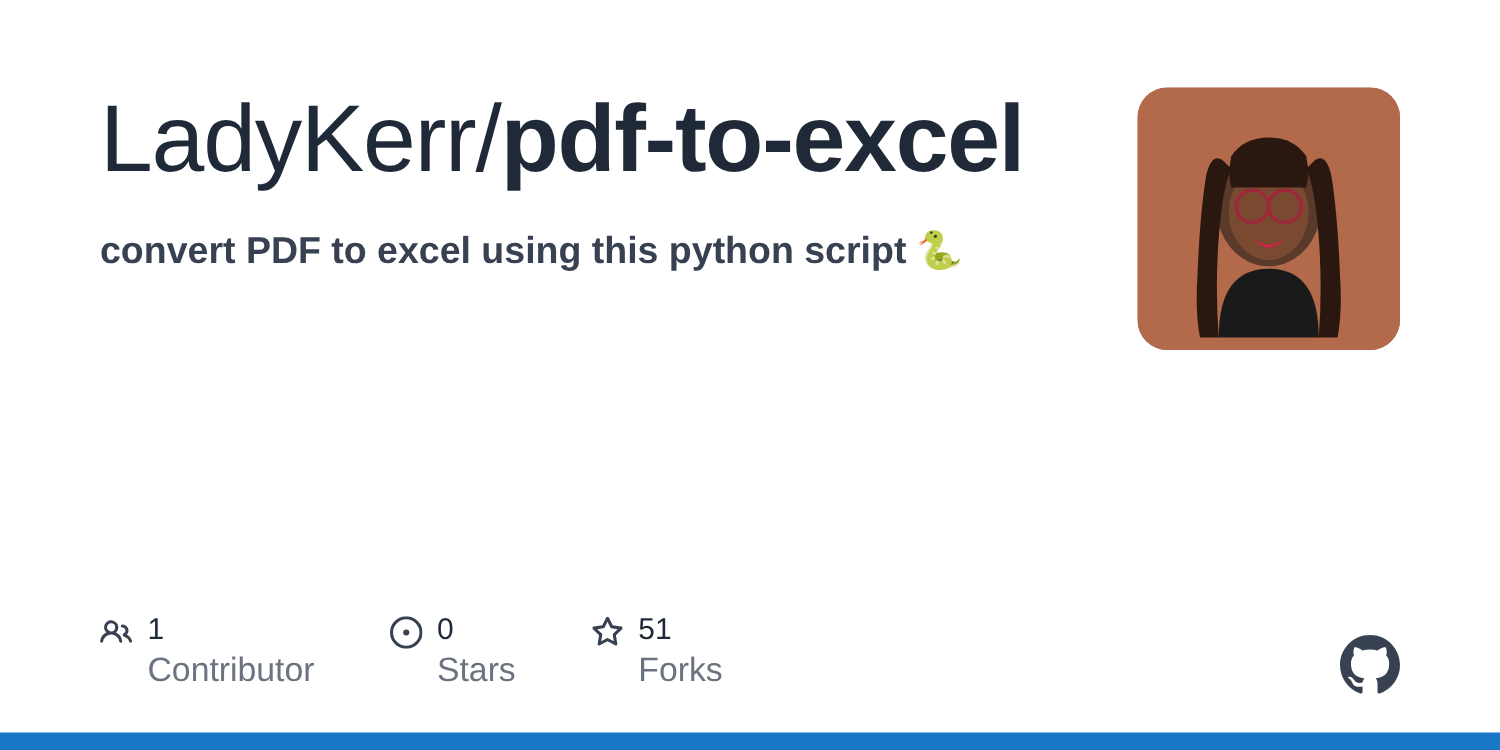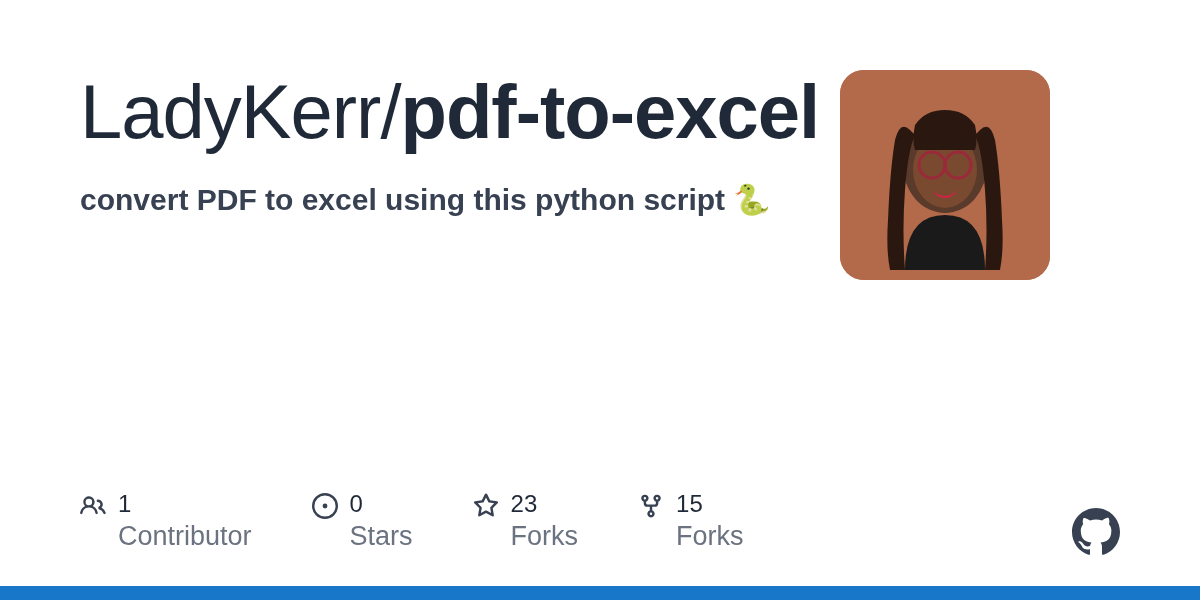--- a/index.html
+++ b/index.html
@@ -7,21 +7,21 @@
     width: 1200px;
     height: 600px;
     font-family: -apple-system, BlinkMacSystemFont, "Segoe UI", Helvetica, Arial, sans-serif;
     background: #ffffff;
     position: relative;
     overflow: hidden;
   }
   .container {
     padding: 70px 80px 0 80px;
     display: flex;
-    justify-content: flex-start;
+    justify-content: space-between;
     align-items: flex-start;
   }
   .left {
     flex: 1;
     max-width: 760px;
   }
   .title {
     font-size: 76px;
     line-height: 1.1;
     color: #1f2937;
@@ -152,36 +152,25 @@
     </div>
   </div>
 
   <div class="stat">
     <span class="stat-icon">
       <svg viewBox="0 0 16 16" fill="currentColor">
           <path d="M8 .25a.75.75 0 0 1 .673.418l1.882 3.815 4.21.612a.75.75 0 0 1 .416 1.279l-3.046 2.97.719 4.192a.751.751 0 0 1-1.088.791L8 12.347l-3.766 1.98a.75.75 0 0 1-1.088-.79l.72-4.194L.818 6.374a.75.75 0 0 1 .416-1.28l4.21-.611L7.327.668A.75.75 0 0 1 8 .25Zm0 2.445L6.615 5.5a.75.75 0 0 1-.564.41l-3.097.45 2.24 2.184a.75.75 0 0 1 .216.664l-.528 3.084 2.769-1.456a.75.75 0 0 1 .698 0l2.77 1.456-.53-3.084a.75.75 0 0 1 .216-.664l2.24-2.183-3.096-.45a.75.75 0 0 1-.564-.41L8 2.694Z"></path>
         </svg>
     </span>
     <div class="stat-text">
-      <span class="stat-value">23</span>
+      <span class="stat-value">51</span>
       <span class="stat-label">Forks</span>
     </div>
   </div>
 
-  <div class="stat">
-    <span class="stat-icon">
-      <svg viewBox="0 0 16 16" fill="currentColor">
-          <path d="M5 5.372v.878c0 .414.336.75.75.75h4.5a.75.75 0 0 0 .75-.75v-.878a2.25 2.25 0 1 1 1.5 0v.878a2.25 2.25 0 0 1-2.25 2.25h-1.5v2.128a2.251 2.251 0 1 1-1.5 0V8.5h-1.5A2.25 2.25 0 0 1 3.5 6.25v-.878a2.25 2.25 0 1 1 1.5 0ZM5 3.25a.75.75 0 1 0-1.5 0 .75.75 0 0 0 1.5 0Zm6.75.75a.75.75 0 1 0 0-1.5.75.75 0 0 0 0 1.5Zm-3 8.75a.75.75 0 1 0-1.5 0 .75.75 0 0 0 1.5 0Z"></path>
-        </svg>
-    </span>
-    <div class="stat-text">
-      <span class="stat-value">15</span>
-      <span class="stat-label">Forks</span>
-    </div>
-  </div>
 
 </div>
 
 <div class="github-logo">
   <svg viewBox="0 0 16 16" fill="currentColor">
       <path d="M8 0C3.58 0 0 3.58 0 8c0 3.54 2.29 6.53 5.47 7.59.4.07.55-.17.55-.38 0-.19-.01-.82-.01-1.49-2.01.37-2.53-.49-2.69-.94-.09-.23-.48-.94-.82-1.13-.28-.15-.68-.52-.01-.53.63-.01 1.08.58 1.23.82.72 1.21 1.87.87 2.33.66.07-.52.28-.87.51-1.07-1.78-.2-3.64-.89-3.64-3.95 0-.87.31-1.59.82-2.15-.08-.2-.36-1.02.08-2.12 0 0 .67-.21 2.2.82.64-.18 1.32-.27 2-.27.68 0 1.36.09 2 .27 1.53-1.04 2.2-.82 2.2-.82.44 1.1.16 1.92.08 2.12.51.56.82 1.27.82 2.15 0 3.07-1.87 3.75-3.65 3.95.29.25.54.73.54 1.48 0 1.07-.01 1.93-.01 2.2 0 .21.15.46.55.38A8.013 8.013 0 0 0 16 8c0-4.42-3.58-8-8-8z"></path>
     </svg>
 </div>
 
 <div class="bottom-bar"></div>

